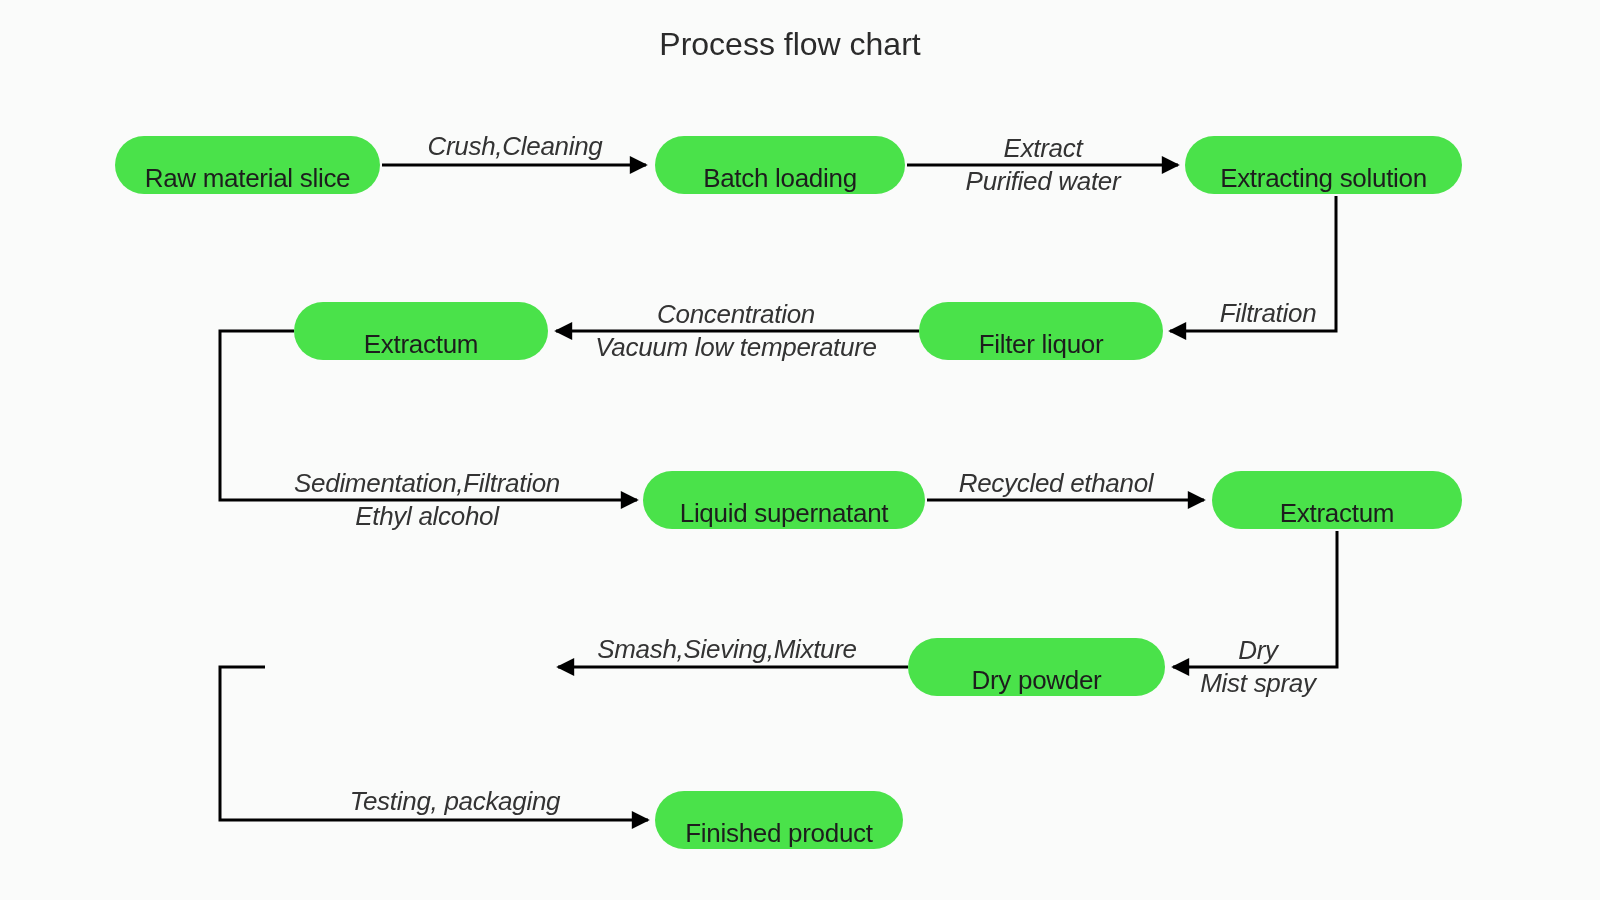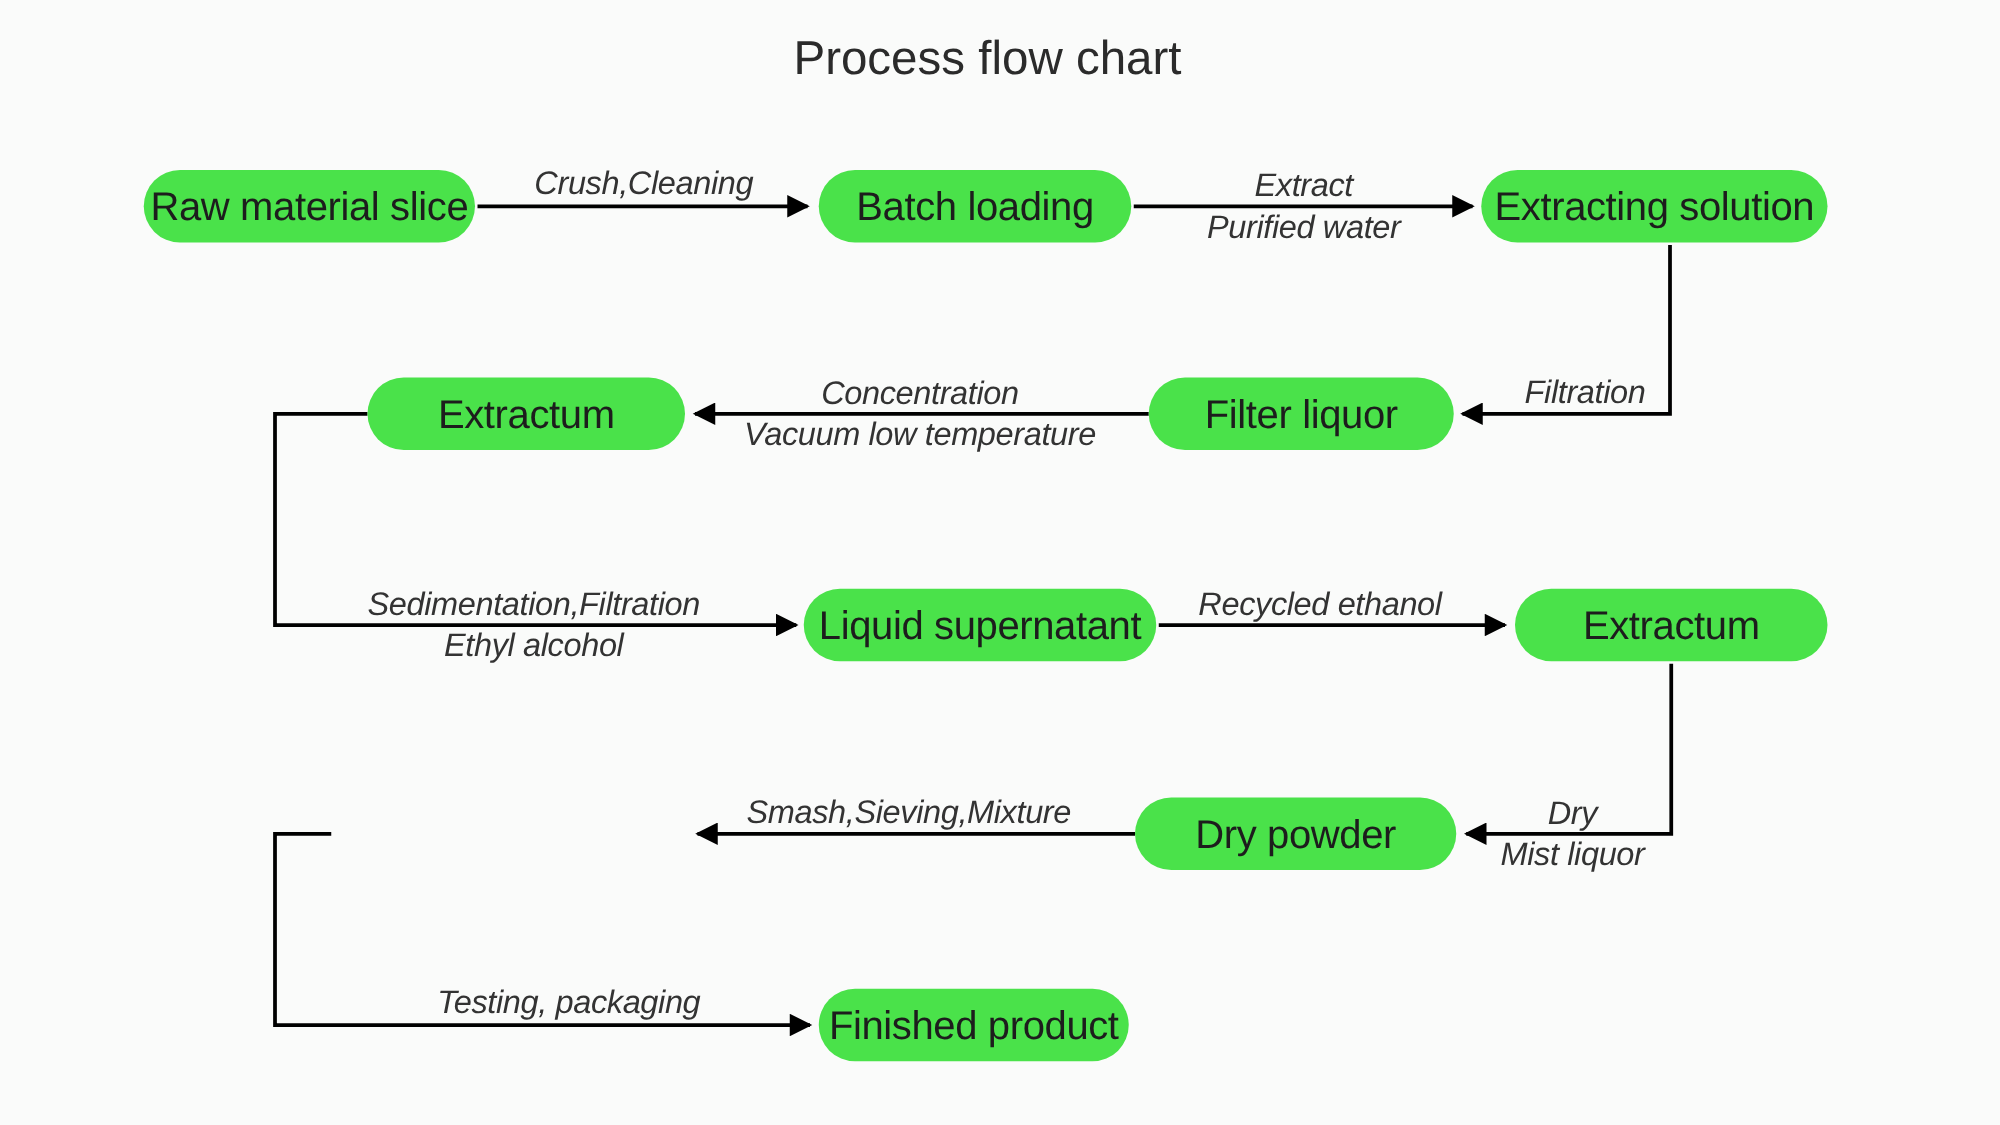--- a/index.html
+++ b/index.html
@@ -6,32 +6,32 @@
   .canvas{
     position:relative;
     width:1600px;height:900px;
     background:var(--background,#fafbfa);
     font-family:"Liberation Sans", sans-serif;
     overflow:hidden;
   }
   .title{
     position:absolute;left:0;top:26px;width:1580px;
     text-align:center;
-    font-size:38px;font-weight:300;letter-spacing:0px;
+    font-size:32px;font-weight:300;letter-spacing:0px;
     color:var(--text,#2b2b2b);
   }
   .edges-layer{position:absolute;left:0;top:0;width:1600px;height:900px;}
   .edge{fill:none;stroke:var(--arrow,#000);stroke-width:3px;}
   .arrowhead{fill:var(--arrow,#000);}
   .node{
     position:absolute;height:58px;
     background:var(--node-fill,#4ae24a);
     border-radius:29px;
-    display:flex;align-items:center;justify-content:center;
-    font-size:32px;font-weight:300;letter-spacing:-0.3px;
+    display:flex;align-items:flex-end;justify-content:center;
+    font-size:26px;font-weight:300;letter-spacing:-0.3px;
     color:#1d1d1d;white-space:nowrap;
   }
   .elabel{
     position:absolute;transform:translateX(-50%);
     text-align:center;font-size:26px;font-weight:300;letter-spacing:-0.3px;
     color:#333;white-space:nowrap;font-style:italic;
   }
   .elabel div{display:block;line-height:33px;height:auto;}
   .elabel div:empty{display:none;}
 </style>
@@ -105,21 +105,21 @@
   </div>
   <div class="elabel" style="left:427px;top:467px">
     <div>Sedimentation,Filtration</div>
     <div>Ethyl alcohol</div>
   </div>
   <div class="elabel" style="left:1056px;top:467px">
     <div>Recycled ethanol</div>
   </div>
   <div class="elabel" style="left:1258px;top:634px">
     <div>Dry</div>
-    <div>Mist liquor</div>
+    <div>Mist spray</div>
   </div>
   <div class="elabel" style="left:727px;top:633px">
     <div>Smash,Sieving,Mixture</div>
 
   </div>
   <div class="elabel" style="left:455px;top:785px">
     <div>Testing, packaging</div>
 
   </div>
 

